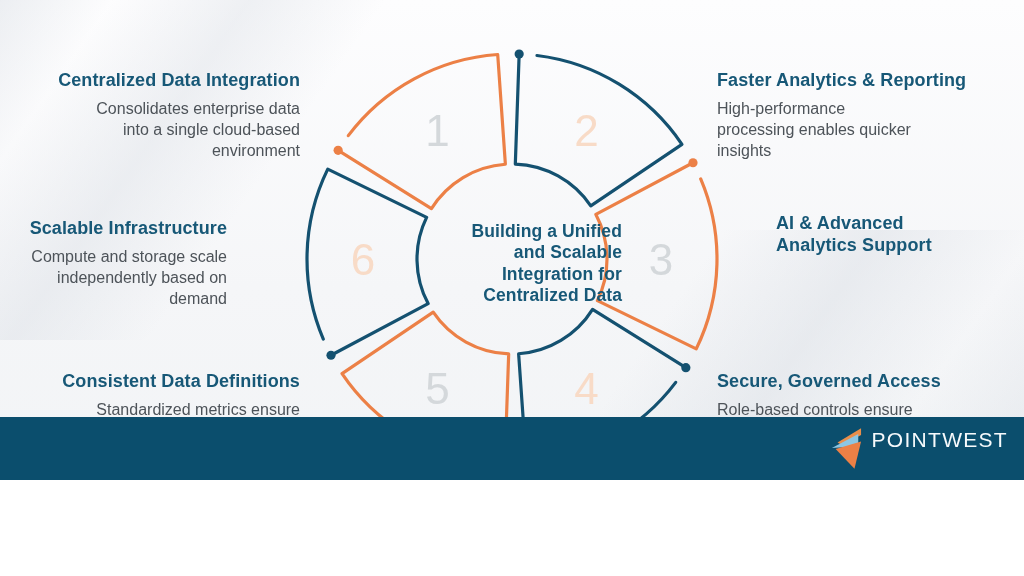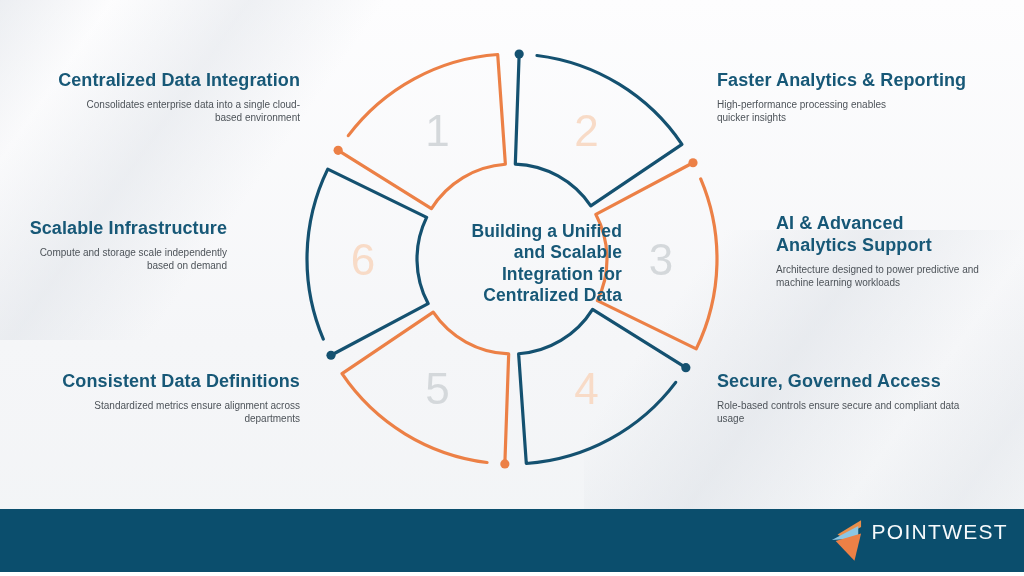--- a/index.html
+++ b/index.html
@@ -1,26 +1,26 @@
 <!DOCTYPE html>
 <html><head>
 <meta charset="utf-8">
 <style>
   html,body{margin:0;padding:0;}
   body{font-family:"Liberation Sans","DejaVu Sans",sans-serif;}
-  #scene{position:relative;width:1024px;height:572px;overflow:hidden;
+  #scene{position:relative;width:1024px;height:480px;overflow:hidden;
          background:linear-gradient(180deg,#fdfdfe 0%,#f5f6f8 60%,#f2f4f6 100%);}
   .streak{position:absolute;pointer-events:none;}
   .streak-tl{left:-160px;top:-140px;width:640px;height:480px;
     background:linear-gradient(125deg,rgba(214,219,226,0) 12%,rgba(214,219,226,.45) 26%,rgba(250,250,251,.1) 38%,rgba(214,219,226,.38) 52%,rgba(214,219,226,0) 66%);}
   .streak-right{right:-120px;top:230px;width:560px;height:320px;
     background:linear-gradient(125deg,rgba(214,219,226,0) 18%,rgba(214,219,226,.42) 38%,rgba(214,219,226,0) 58%,rgba(214,219,226,.3) 72%,rgba(214,219,226,0) 86%);}
   .item{position:absolute;}
   .item .title{font-size:18px;font-weight:700;color:#175877;line-height:1.22;display:inline-block;letter-spacing:.1px;}
-  .item .desc{font-size:10px;color:#4d5359;line-height:1.32;margin-top:6px;display:inline-block;}
+  .item .desc{font-size:16px;color:#4d5359;line-height:1.32;margin-top:6px;display:inline-block;}
   .item.left{text-align:right;}
   .item.right{text-align:left;}
   #item-1{right:724px;top:70px;}  #item-1 .desc{max-width:230px;}
   #item-2{left:717px;top:70px;}   #item-2 .desc{max-width:200px;}
   #item-3{left:776px;top:213px;}  #item-3 .title{max-width:178px;} #item-3 .desc{max-width:212px;}
   #item-4{left:717px;top:371px;}  #item-4 .desc{max-width:248px;}
   #item-5{right:724px;top:371px;} #item-5 .desc{max-width:250px;}
   #item-6{right:797px;top:218px;} #item-6 .desc{max-width:215px;}
   #wheel-svg{position:absolute;left:297px;top:44px;}
   #center-title{position:absolute;left:402px;top:221px;width:220px;text-align:right;
@@ -52,21 +52,20 @@
     <div><span class="title">Consistent Data Definitions</span></div>
     <div><span class="desc">Standardized metrics ensure alignment across departments</span></div>
   </div>
 
   <div class="item right" id="item-2">
     <div><span class="title">Faster Analytics &amp; Reporting</span></div>
     <div><span class="desc">High-performance processing enables quicker insights</span></div>
   </div>
   <div class="item right" id="item-3">
     <div><span class="title">AI &amp; Advanced Analytics Support</span></div>
-    <div><span class="desc">Architecture designed to power predictive and machine learning workloads</span></div>
   </div>
   <div class="item right" id="item-4">
     <div><span class="title">Secure, Governed Access</span></div>
     <div><span class="desc">Role-based controls ensure secure and compliant data usage</span></div>
   </div>
 
   <svg id="wheel-svg" width="430" height="430" viewBox="-215 -215 430 430" xmlns="http://www.w3.org/2000/svg">
       <path d="M-173.85,-108.63 L-80.56,-50.34 A95 95 0 0 1 -6.63,-94.77 L-14.30,-204.50 A205 205 0 0 0 -163.72,-123.37" fill="none" stroke="#EC8046" stroke-width="3.2" stroke-linecap="round" stroke-linejoin="round"></path>
       <circle cx="-173.85" cy="-108.63" r="4.6" fill="#EC8046"></circle>
       <text x="-74.50" y="-129.04" dy="0.36em" text-anchor="middle" font-size="44" fill="#D4D8DB" class="wheel-number">1</text>

